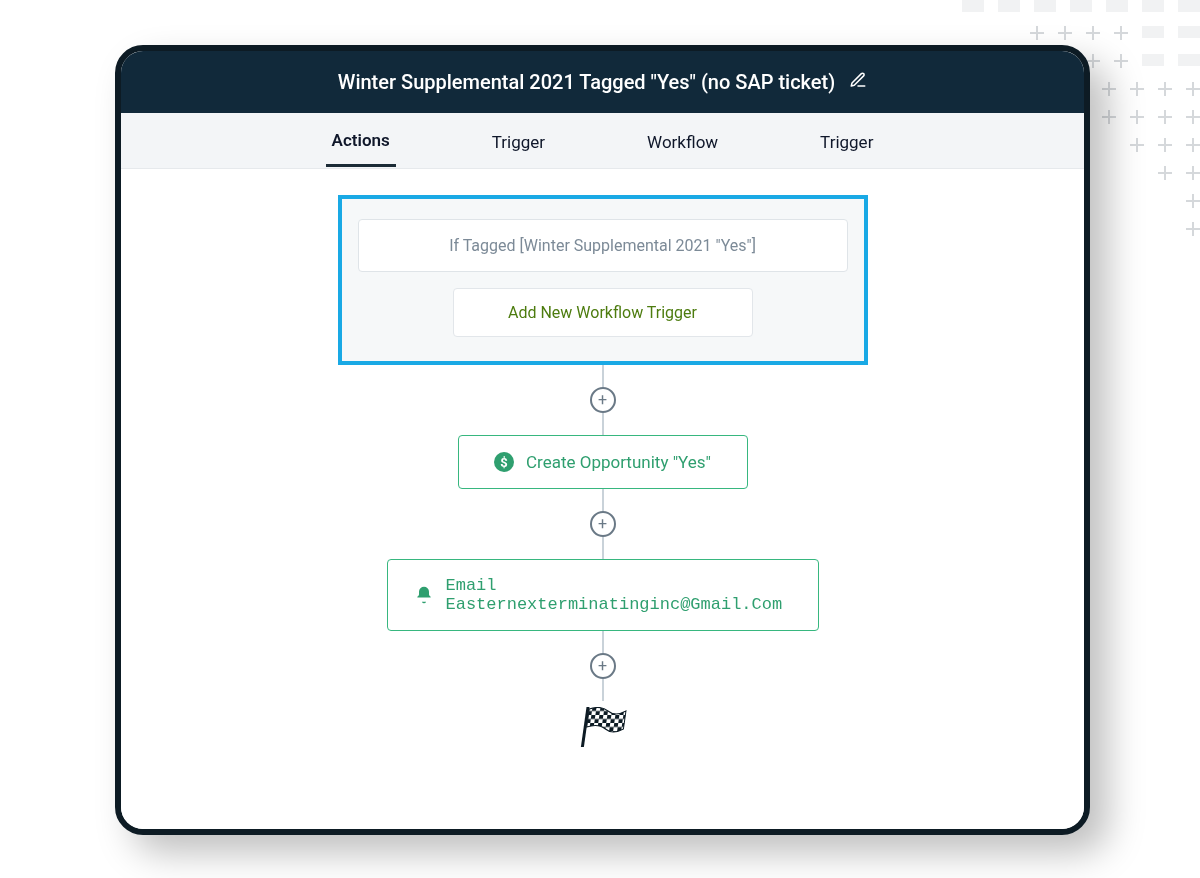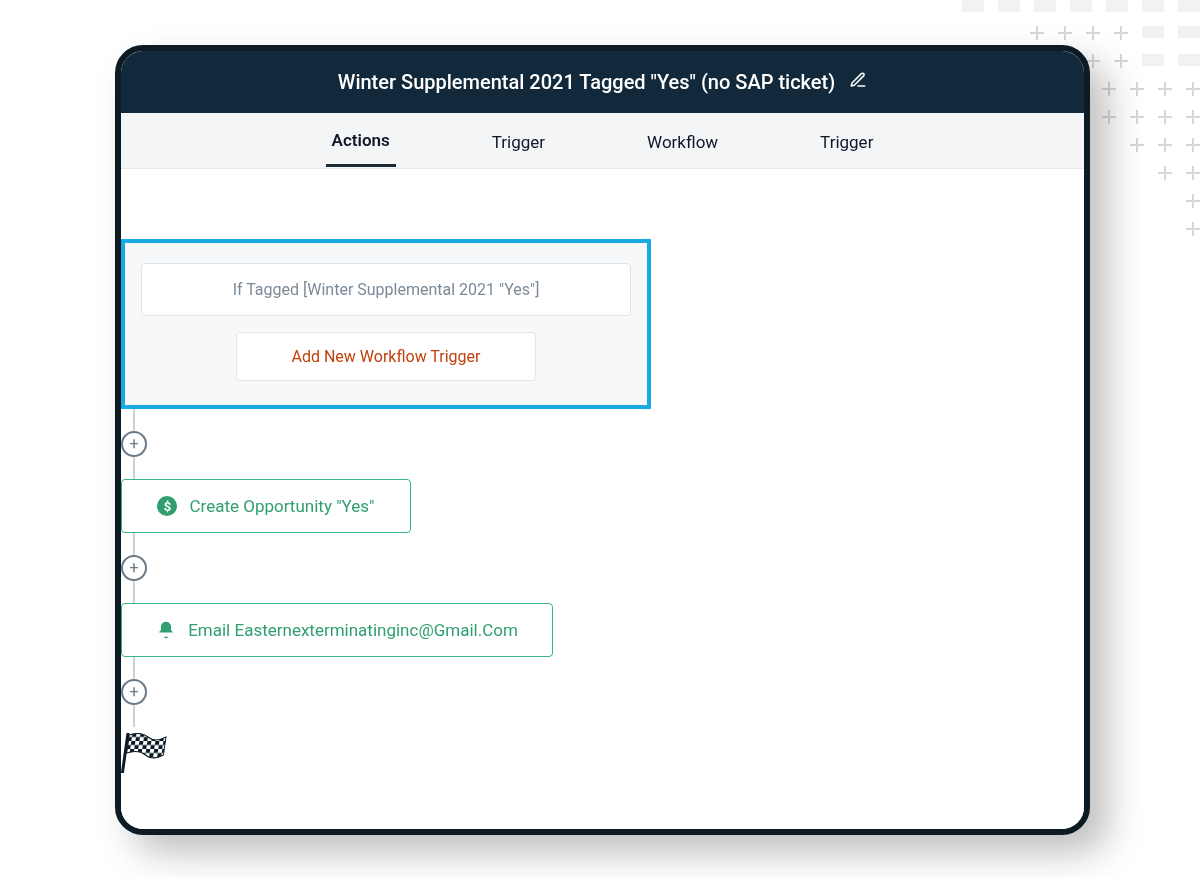--- a/index.html
+++ b/index.html
@@ -87,22 +87,21 @@
     position: relative;
     width: 100%;
     height: calc(100% - 118px);
     background: #ffffff;
     padding-top: 26px;
   }
 
   .flow {
     display: flex;
     flex-direction: column;
-    align-items: flex-start;
-    margin-top: 44px;
+    align-items: center;
   }
 
   .trigger-box {
     border: 4px solid #19a9e5;
     background: #f6f8f9;
     width: 530px;
     padding: 20px 20px 24px;
     display: flex;
     flex-direction: column;
     align-items: center;
@@ -119,21 +118,21 @@
     font-size: 16px;
     cursor: pointer;
   }
   .add-trigger-btn {
     width: 300px;
     background: #ffffff;
     border: 1px solid #e2e6ea;
     border-radius: 4px;
     padding: 14px 12px;
     text-align: center;
-    color: #c2410c;
+    color: #4d7c0f;
     font-size: 16px;
     cursor: pointer;
   }
 
   .connector {
     display: flex;
     flex-direction: column;
     align-items: center;
   }
   .connector .line {
@@ -163,21 +162,21 @@
     gap: 12px;
     color: #2f9f6f;
     font-size: 17px;
     background: #ffffff;
     cursor: pointer;
   }
   .step-card .icn {
     display: inline-flex; align-items: center; justify-content: center;
   }
   .step-card.opportunity { width: 290px; justify-content: center; }
-  .step-card.email { width: 432px; justify-content: center; }
+  .step-card.email { width: 432px; justify-content: center; font-family: Liberation Mono, monospace; }
 
   .dollar-badge {
     width: 20px; height: 20px; border-radius: 50%;
     background: #2f9f6f; color: #fff;
     display: inline-flex; align-items: center; justify-content: center;
     font-size: 13px; font-weight: 700;
   }
 
   .finish-flag {
     margin-top: 6px;

